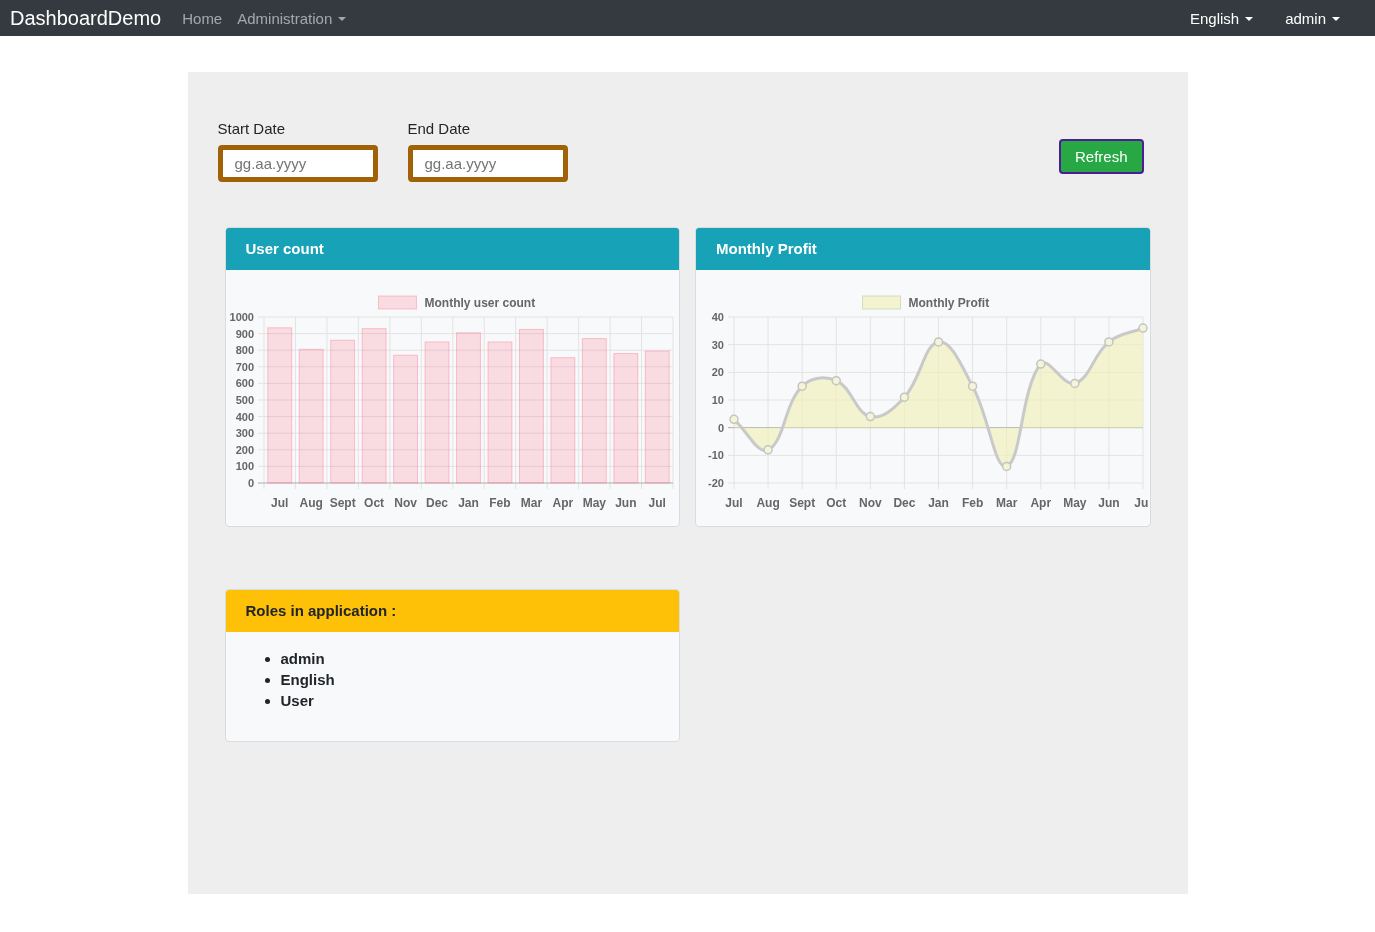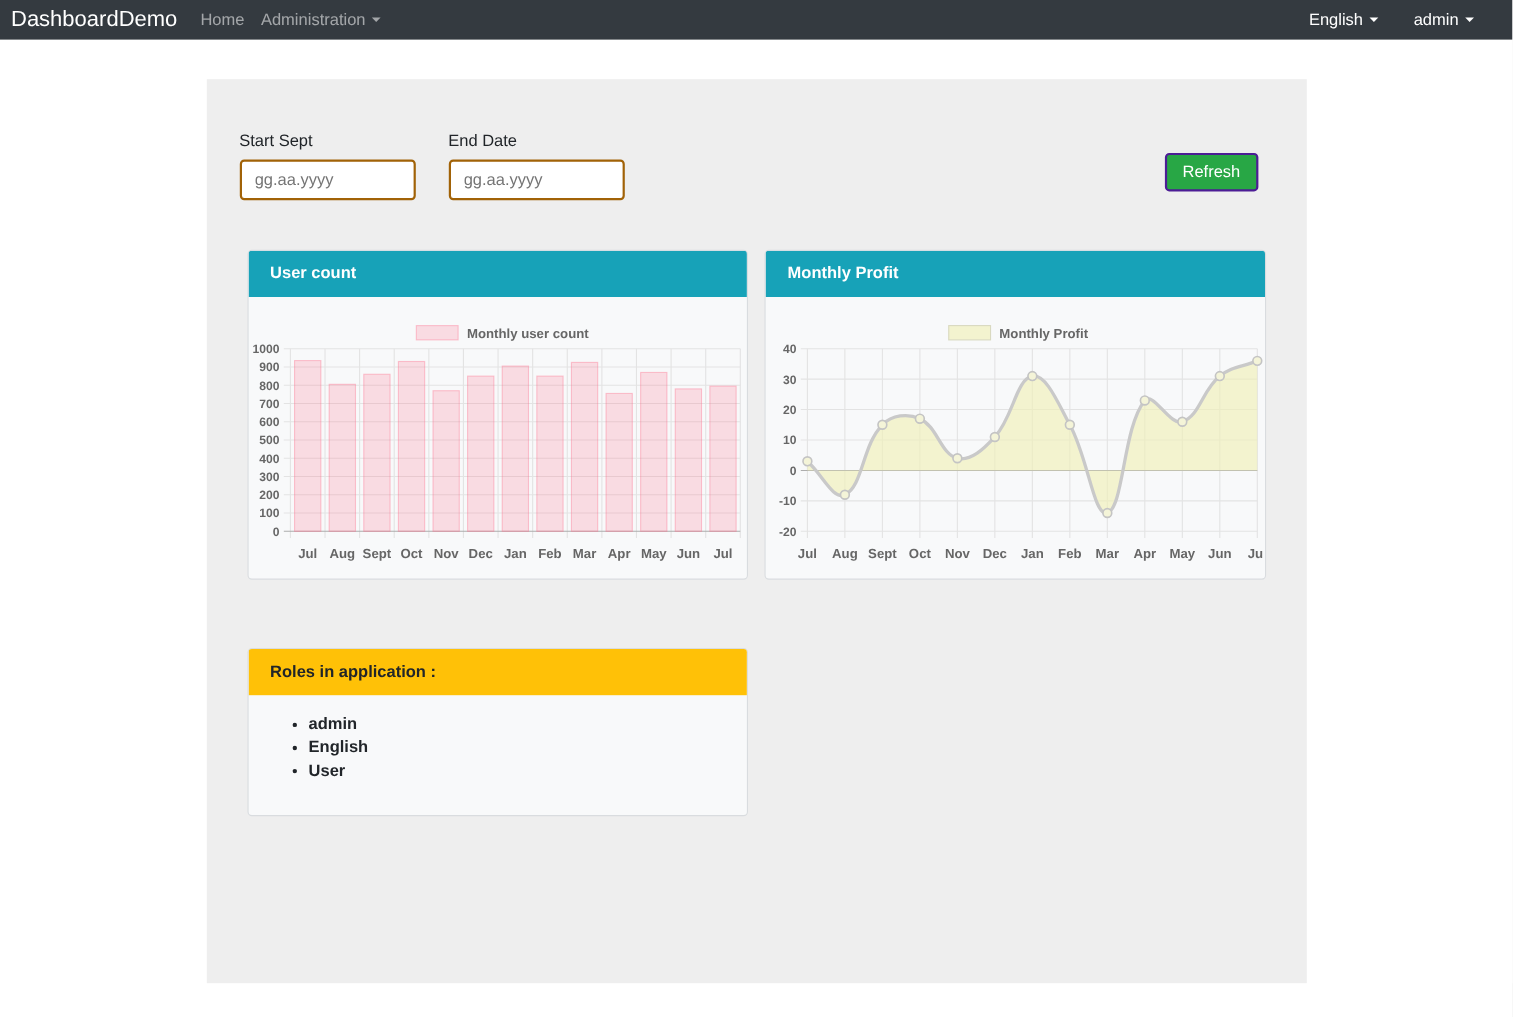--- a/index.html
+++ b/index.html
@@ -20,21 +20,21 @@
     margin-left:6px; vertical-align:middle; position:relative; top:-1px; }
 
   
   .page { width:1000px; margin:36px auto 0; background:#eeeeee; padding-bottom:152px; }
 
   
   .filters-row { display:flex; align-items:flex-end; padding:48px 30px 0 30px; }
   .field { margin-right:30px; }
   .field label { display:block; font-size:15px; color:#212529; margin-bottom:8px; }
   .date-input { width:160px; height:37px; padding:6px 12px; font-size:15px;
-    color:#495057; background:#ffffff; border:2px solid #a16207; border-radius:4px;
+    color:#495057; background:#ffffff; border:5px solid #a16207; border-radius:4px;
     font-family:inherit; }
   .date-input::placeholder { color:#757575; }
   .refresh-btn { margin-left:auto; margin-right:14px; margin-bottom:8px;
     background:#28a745; border:2px solid #4c1d95; color:#ffffff; font-size:15px;
     padding:7px 14px; border-radius:4px; cursor:pointer; font-family:inherit; }
 
   
   .charts-row { display:flex; gap:15px; margin:45px 37px 0 37px; }
   .card { background:#f8f9fa; border:1px solid #d9dcdf; border-radius:4px;
     overflow:hidden;font-weight:bold; }
@@ -61,21 +61,21 @@
   <div class="nav-right">
     <a class="nav-link"><span>English</span><span class="caret"></span></a>
     <a class="nav-link"><span>admin</span><span class="caret"></span></a>
   </div>
 </nav>
 
 <div class="page">
 
   <div class="filters-row">
     <div class="field">
-      <label>Start Sept</label>
+      <label>Start Date</label>
       <input class="date-input" type="text" placeholder="gg.aa.yyyy" style="">
     </div>
     <div class="field">
       <label>End Date</label>
       <input class="date-input" type="text" placeholder="gg.aa.yyyy" style="">
     </div>
     <button class="refresh-btn">Refresh</button>
   </div>
 
   <div class="charts-row">

